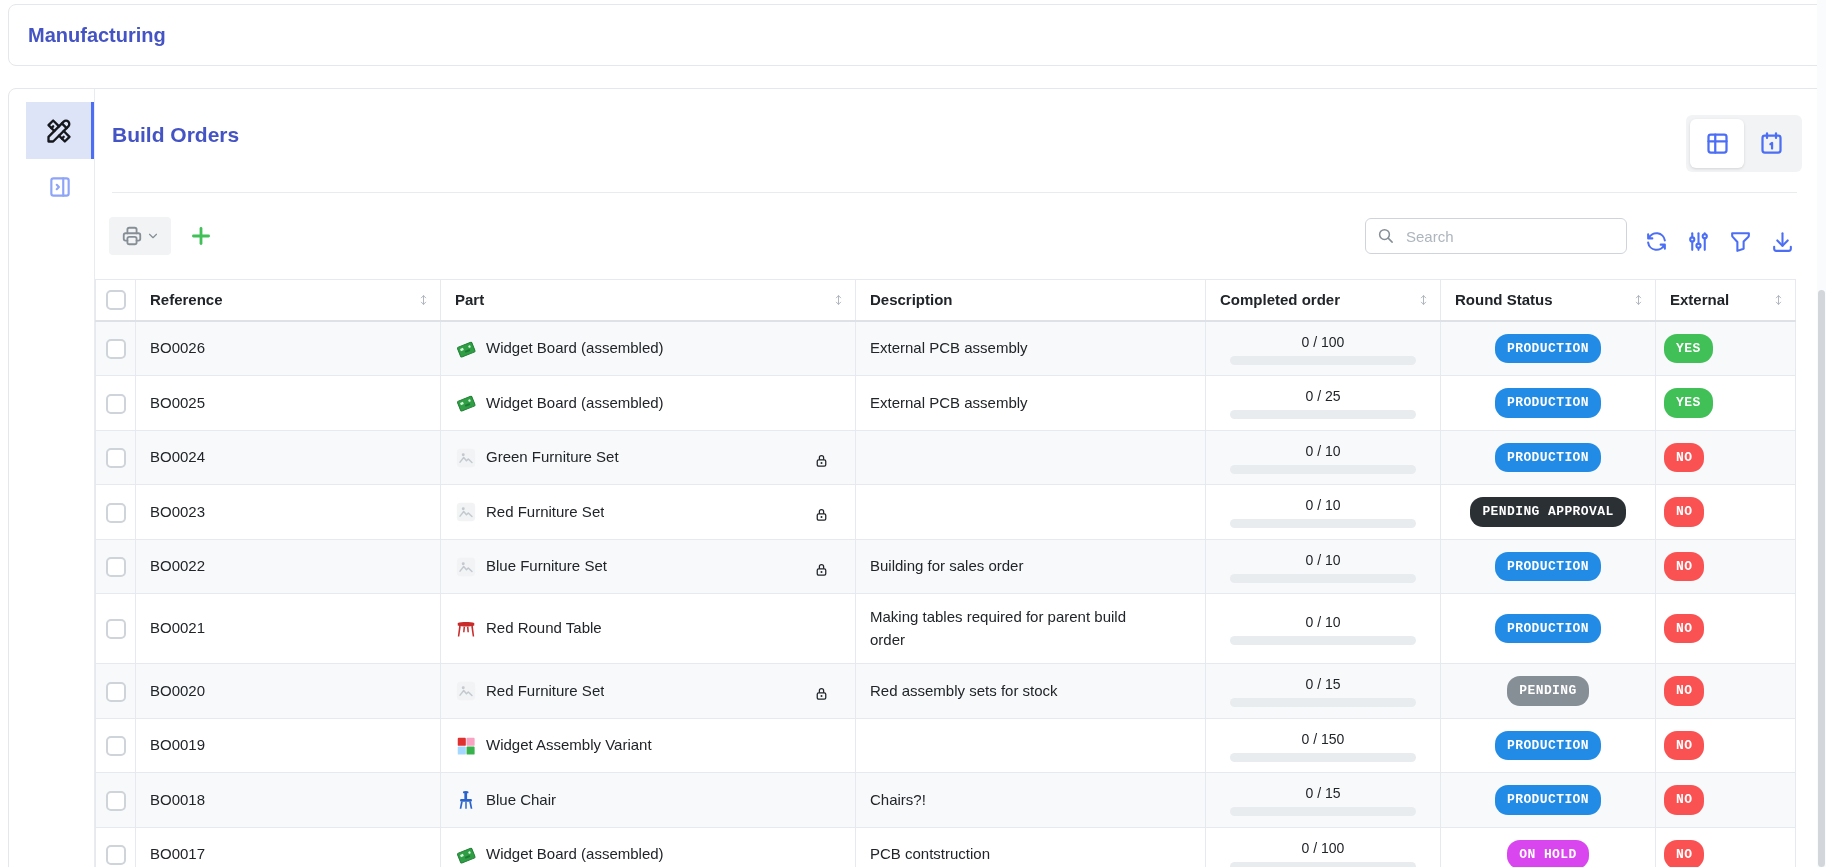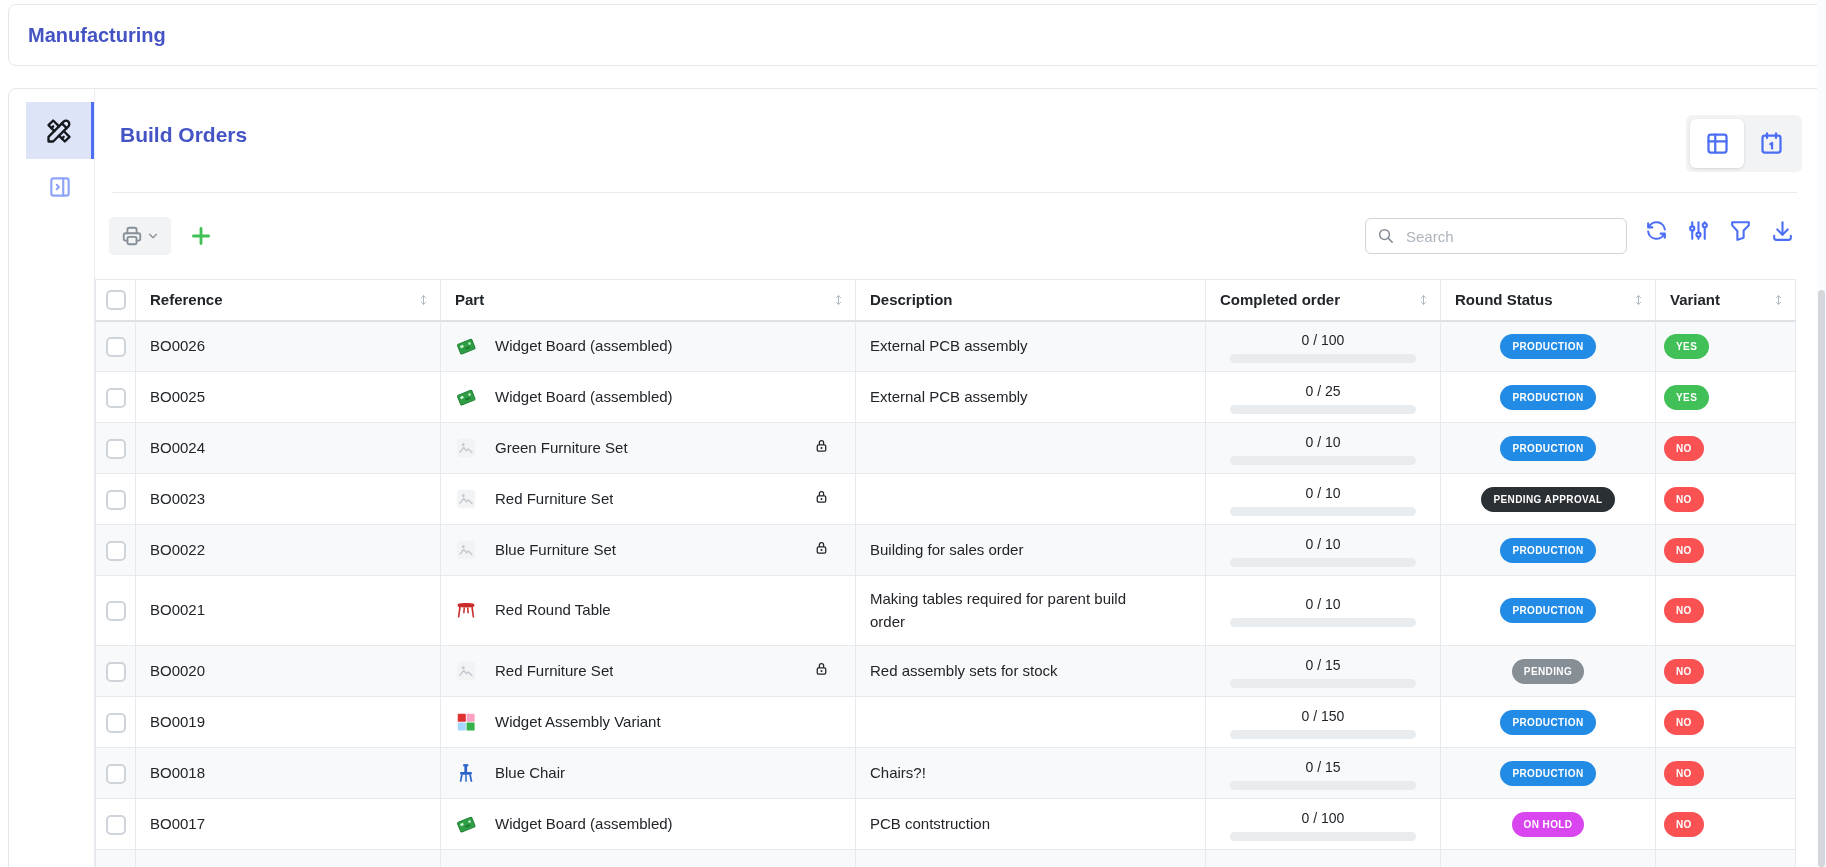--- a/index.html
+++ b/index.html
@@ -34,63 +34,63 @@
   }
   .sidebar{width:86px;border-right:1px solid #e9ecef;padding-top:13px;flex:0 0 86px}
   .sidebar-item{margin-left:17px;height:57px;display:flex;align-items:center;justify-content:center;cursor:pointer}
   .sidebar-item.active{background:#dde4f7;border-right:3px solid var(--icon-blue)}
   .sidebar-item.active svg{color:#15181c}
   .sidebar-item.expand{height:44px;margin-top:6px}
   .sidebar-item.expand svg{color:#8ea4f8}
 
   .content{flex:1;min-width:0}
   .panel-head{display:flex;justify-content:space-between;align-items:flex-start;padding:26px 31px 0 17px}
-  .panel-head h2{margin:8px 0 0 8px;font-size:21px;font-weight:bold;color:var(--accent)}
+  .panel-head h2{margin:8px 0 0 0;font-size:21px;font-weight:bold;color:var(--accent)}
   .view-toggle{background:#f1f3f5;border-radius:6px;padding:4px;display:flex}
   .view-btn{width:54px;height:49px;border-radius:6px;display:flex;align-items:center;justify-content:center;color:var(--icon-blue);cursor:pointer}
   .view-btn.active{background:#fff;box-shadow:0 1px 3px rgba(0,0,0,.13)}
 
   .divider{border-top:1px solid #e9ecef;margin:20px 36px 0 17px}
 
   .toolbar{display:flex;align-items:center;padding:24px 38px 0 14px}
   .print-btn{width:62px;height:38px;background:#f1f3f5;border-radius:4px;display:flex;align-items:center;justify-content:center;gap:3px;color:#868e96;cursor:pointer}
   .add-btn{margin-left:17px;color:var(--add-green);display:flex;cursor:pointer}
-  .toolbar-right{margin-left:auto;display:flex;align-items:flex-start;gap:17px}
+  .toolbar-right{margin-left:auto;display:flex;align-items:flex-end;gap:17px}
   .search-box{width:262px;height:36px;border:1px solid #ced4da;border-radius:6px;display:flex;align-items:center;padding:0 11px;gap:9px;color:#868e96;background:#fff}
   .search-box input{border:none;outline:none;flex:1;font-size:15px;color:#495057;font-family:"Liberation Sans",sans-serif;background:transparent}
   .search-box input::placeholder{color:#adb5bd}
   .tool-icon{color:var(--icon-blue);display:flex;cursor:pointer}
 
   
   .table-wrap{margin-top:24px}
   table{border-collapse:collapse;width:1700px;table-layout:fixed;font-size:15px}
   th,td{border:1px solid var(--tbl-border)}
   thead th{
     text-align:left;font-weight:bold;padding:10px 14px;position:relative;
     border-bottom:2px solid #dee2e6;background:#fff;height:41px;font-size:15px;
   }
   .sort-icon{position:absolute;right:10px;top:50%;transform:translateY(-50%);color:#adb5bd}
   tbody tr{height:51px}
   tbody tr:nth-child(odd){background:var(--stripe)}
   tbody td{padding:12px 14px;line-height:1.5;vertical-align:middle}
   td.c-check,th.c-check{text-align:center;padding:8px 9px}
   .checkbox{display:inline-block;width:20px;height:20px;border:2px solid #ced4da;border-radius:5px;background:#fff;vertical-align:middle;cursor:pointer}
-  .part-flex{display:flex;align-items:flex-start;gap:18px}
+  .part-flex{display:flex;align-items:flex-end;gap:9px}
   .part-name{flex:0 1 auto;white-space:nowrap;overflow:hidden}
   .lock{margin-left:auto;padding-right:11px;display:flex}
   td.c-desc{padding-right:40px}
   td.c-comp{padding:6px 14px;text-align:center}
   .comp-num{font-size:14px;line-height:20px}
   .track{width:186px;height:9px;border-radius:5px;background:#e9ecef;margin:4px auto 0;overflow:hidden}
   .fill{height:100%;background:var(--add-green)}
   td.c-status{text-align:center}
   td.c-ext{padding-left:8px}
   .badge{
     display:inline-block;padding:5px 12px;border-radius:13px;color:#fff;
-    font-size:10px;font-weight:bold;letter-spacing:.4px;white-space:nowrap;
+    font-size:13px;font-weight:bold;letter-spacing:.4px;white-space:nowrap;font-family:Liberation Mono, monospace;
   }
   tr.partial td{height:16px;padding:0;border-bottom:none}
 
   
   .scrollbar{position:absolute;right:0;top:0;width:9px;height:867px;background:#fafbfc}
   .scrollbar .thumb{position:absolute;left:1px;top:290px;width:7px;height:577px;background:#d3d7db;border-radius:4px}
 </style>
 </head>
 <body>
 
@@ -329,21 +329,21 @@
                   <use href="#icon-sort"></use>
                 </svg>
   </th>
               <th>
     <span class="th-label">Round Status</span>
     <svg class="icon sort-icon" width="13" height="13" style="stroke-width:1.8">
                   <use href="#icon-sort"></use>
                 </svg>
   </th>
               <th>
-    <span class="th-label">Variant</span>
+    <span class="th-label">External</span>
     <svg class="icon sort-icon" width="13" height="13" style="stroke-width:1.8">
                   <use href="#icon-sort"></use>
                 </svg>
   </th>
             </tr>
         </thead>
         <tbody>
             <tr>
     <td class="c-check"><span class="checkbox"></span></td>
     <td class="c-ref"><span class="ref">BO0026</span></td>

